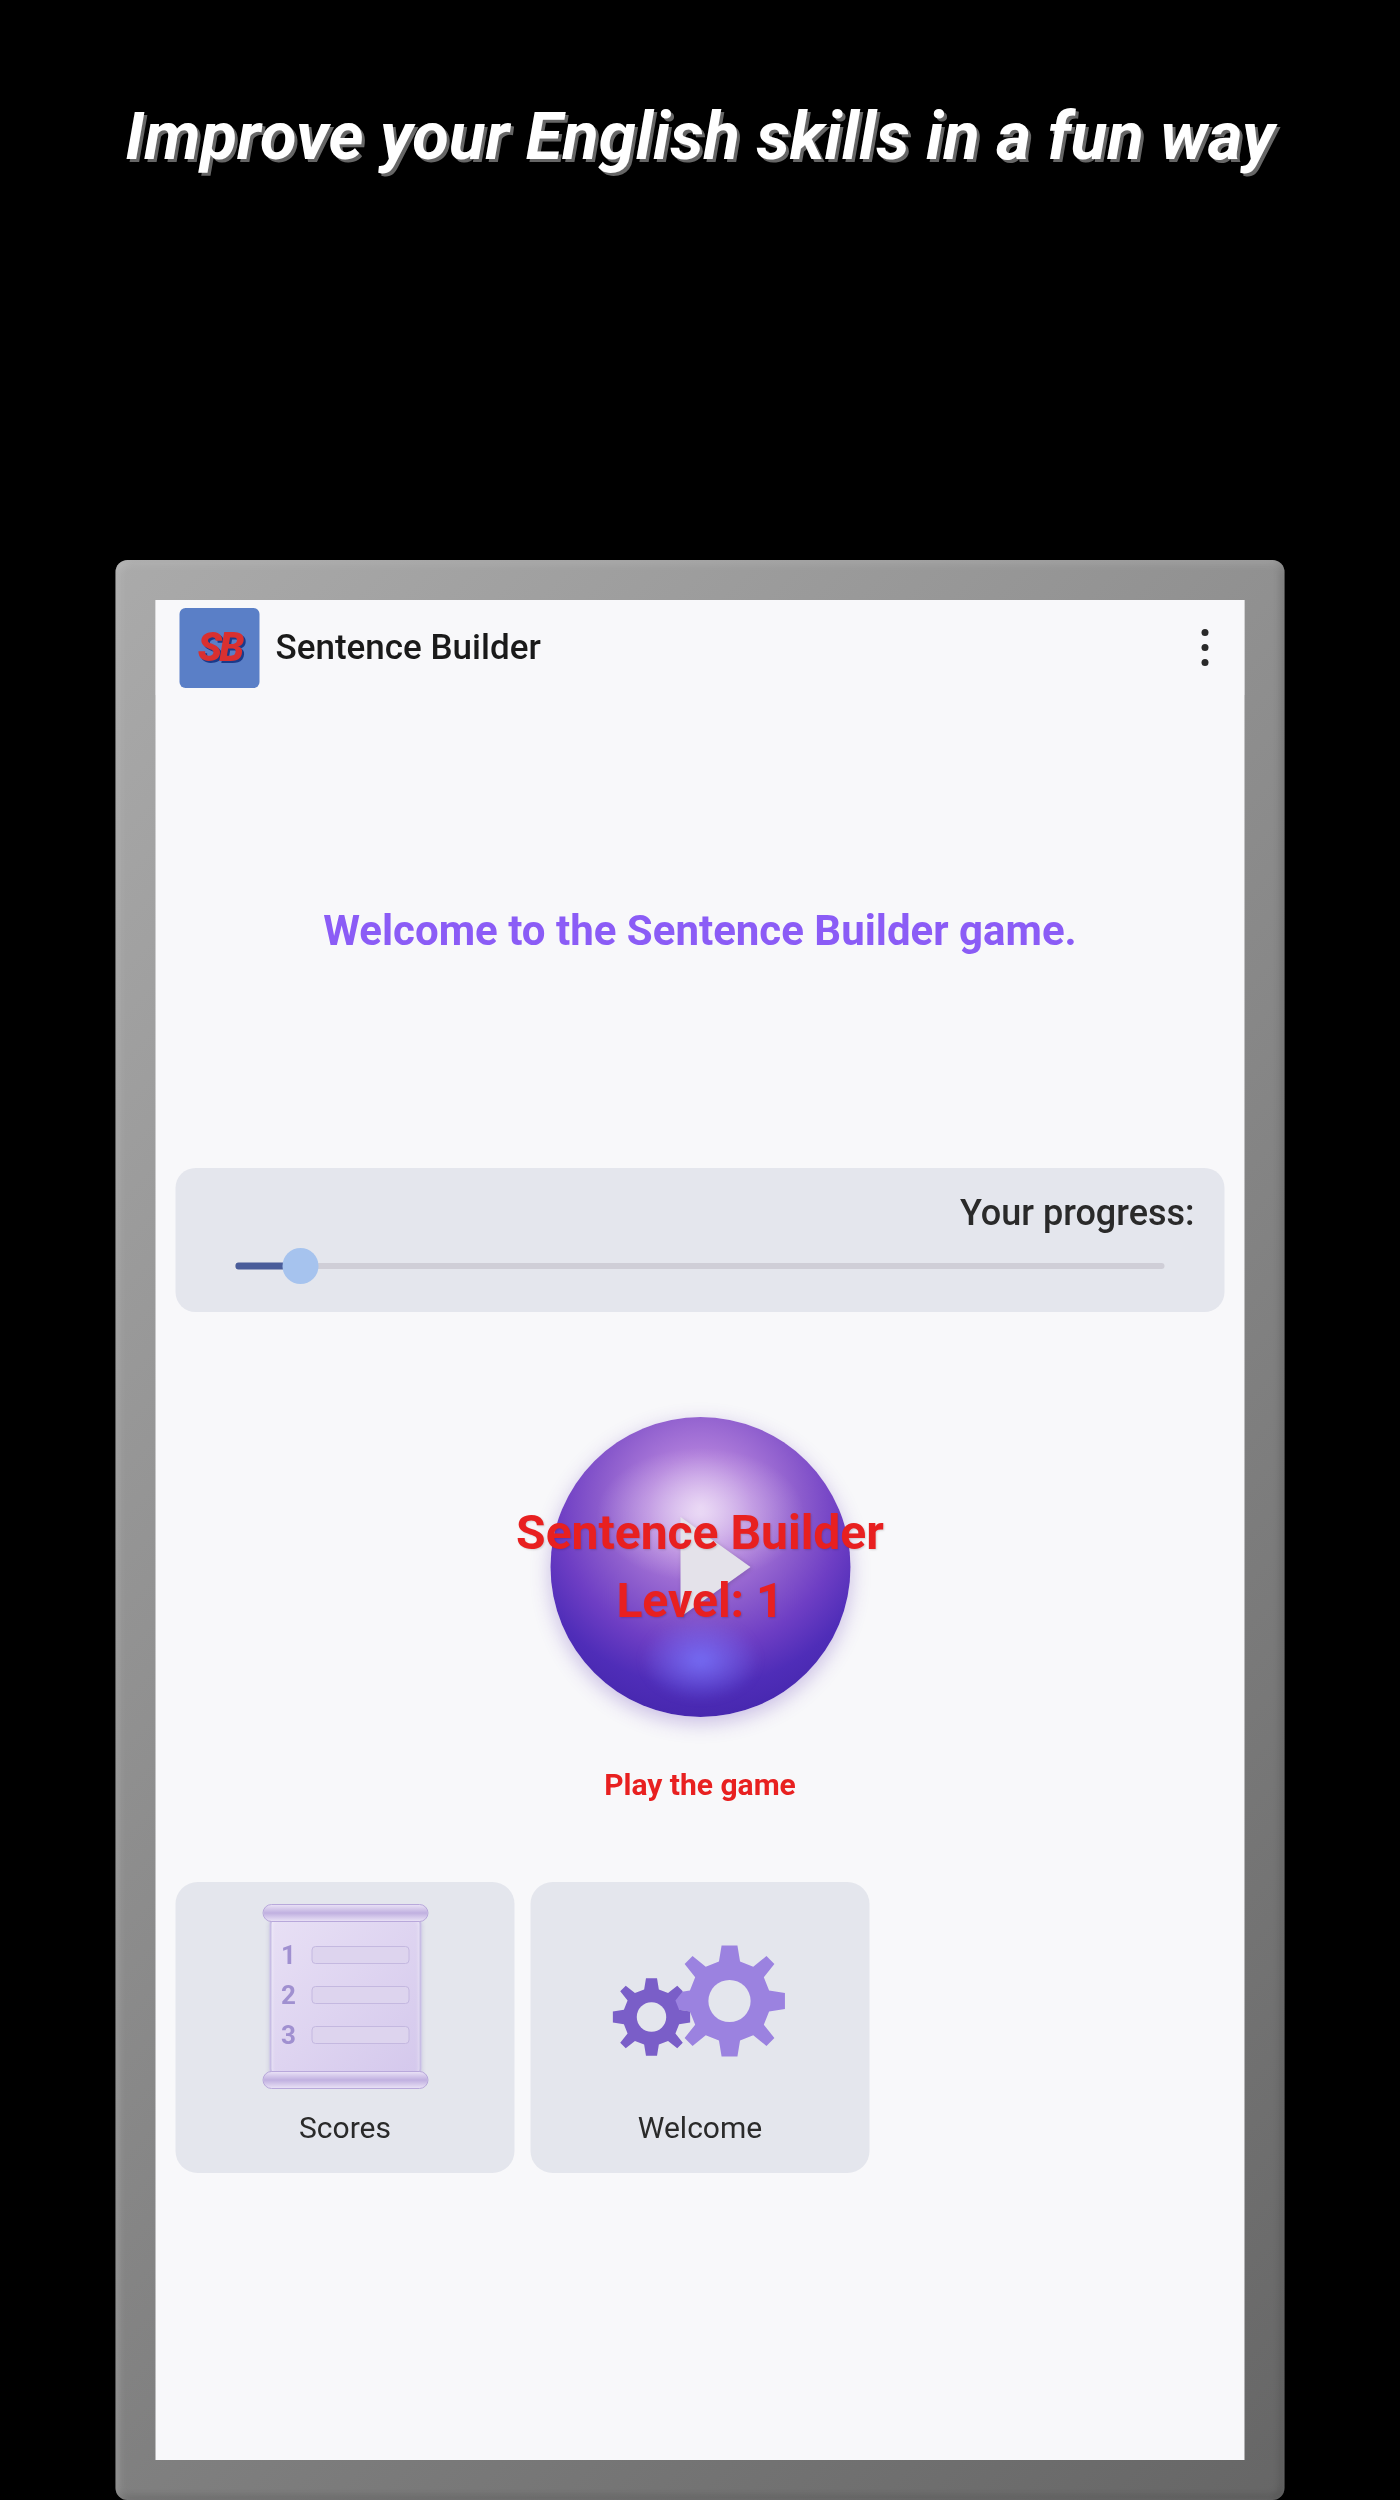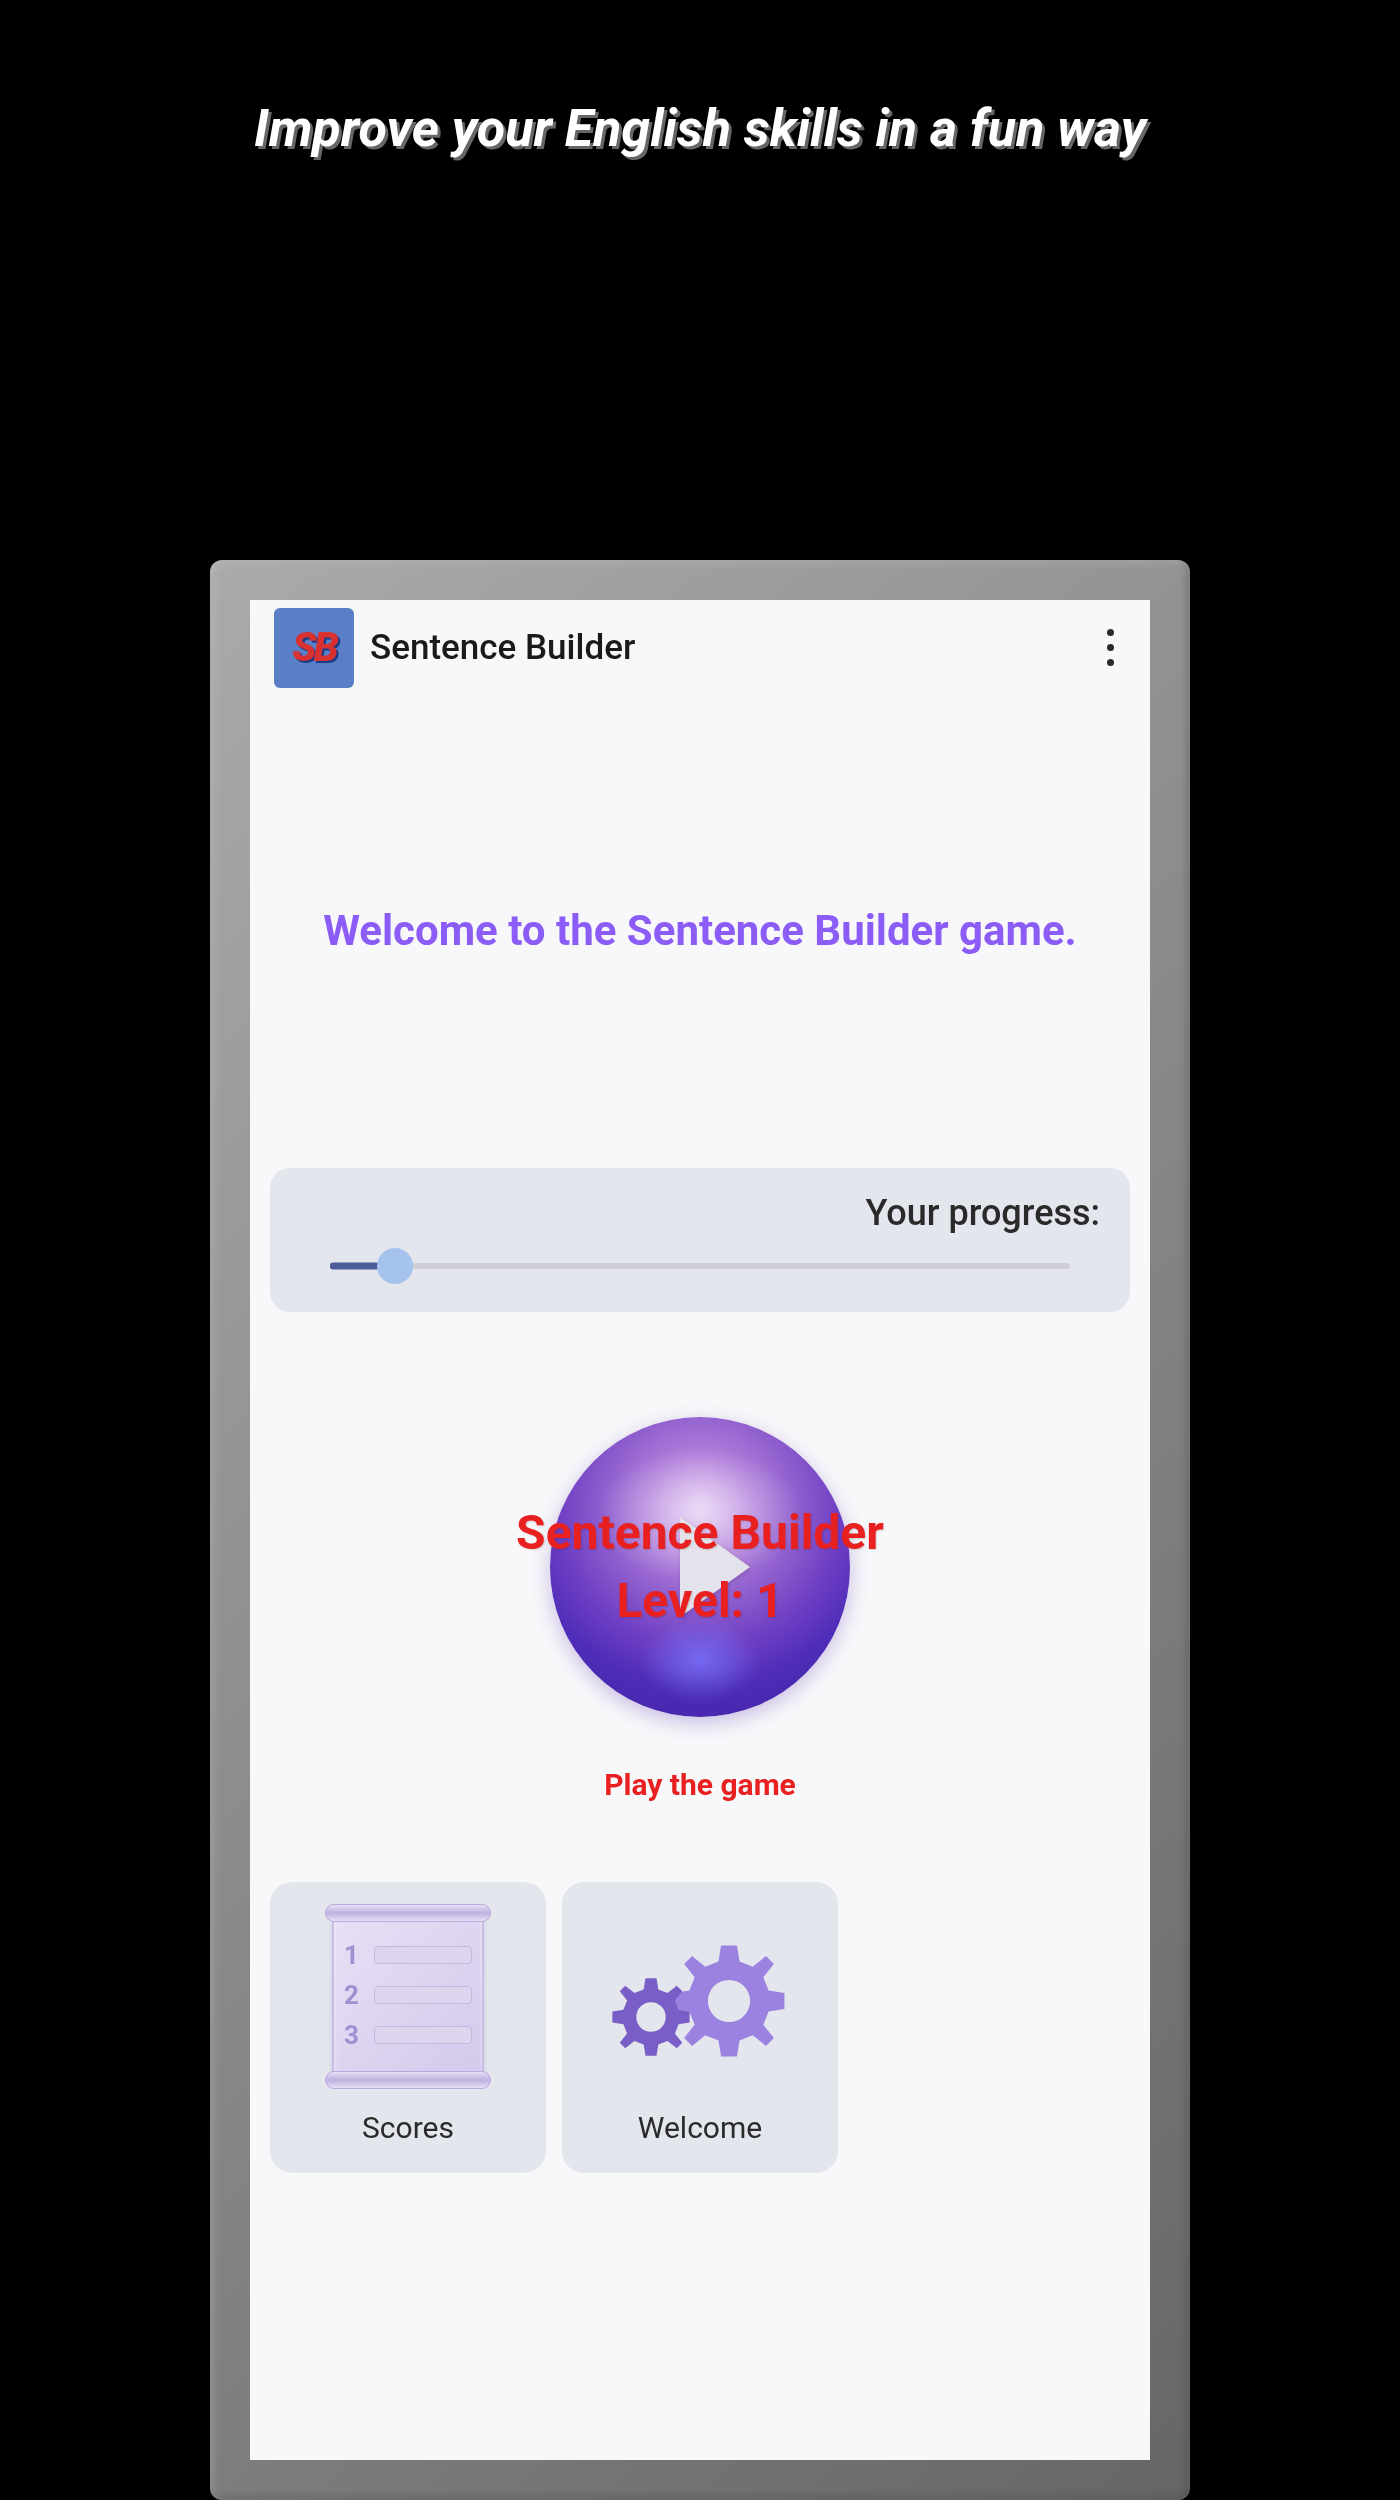--- a/index.html
+++ b/index.html
@@ -6,34 +6,34 @@
   body {
     width: 1400px;
     height: 2500px;
     background: #000;
     font-family: -apple-system, BlinkMacSystemFont, "Segoe UI", Roboto, Arial, sans-serif;
     position: relative;
     overflow: hidden;
   }
   .promo-text {
     color: #fff;
-    font-size: 52px;
+    font-size: 67px;
     font-weight: 700;
     font-style: italic;
     text-align: center;
     padding: 100px 40px 0;
     line-height: 1.1;
     text-shadow: 3px 3px 0 #666, 4px 4px 2px rgba(0,0,0,0.5);
   }
   .device-frame {
     position: absolute;
     left: 50%;
     transform: translateX(-50%);
     top: 560px;
-    width: 980px;
+    width: 1169px;
     height: 1940px;
     background: linear-gradient(135deg, #aaa 0%, #888 50%, #666 100%);
     border-radius: 12px;
     padding: 40px;
     box-shadow: inset 2px 2px 8px rgba(255,255,255,0.3), inset -2px -2px 8px rgba(0,0,0,0.3);
   }
   .screen {
     width: 100%;
     height: 100%;
     background: #f8f8fa;

